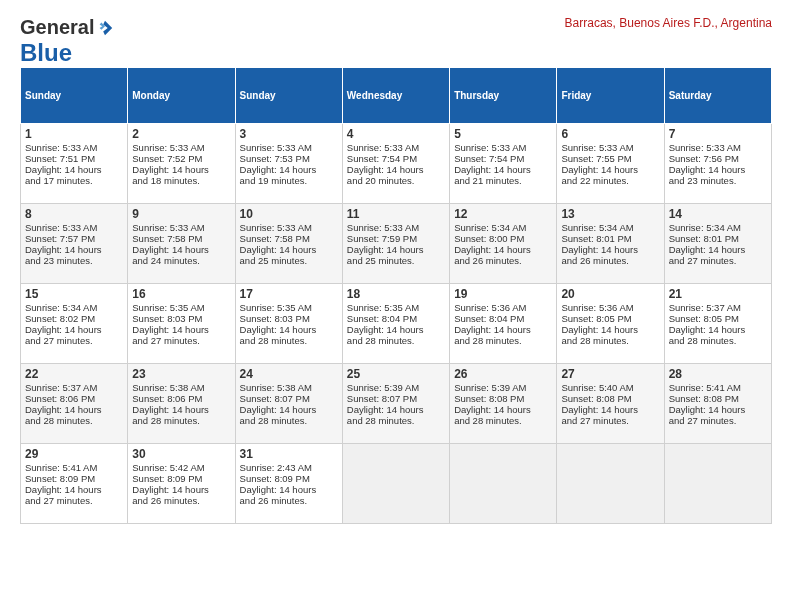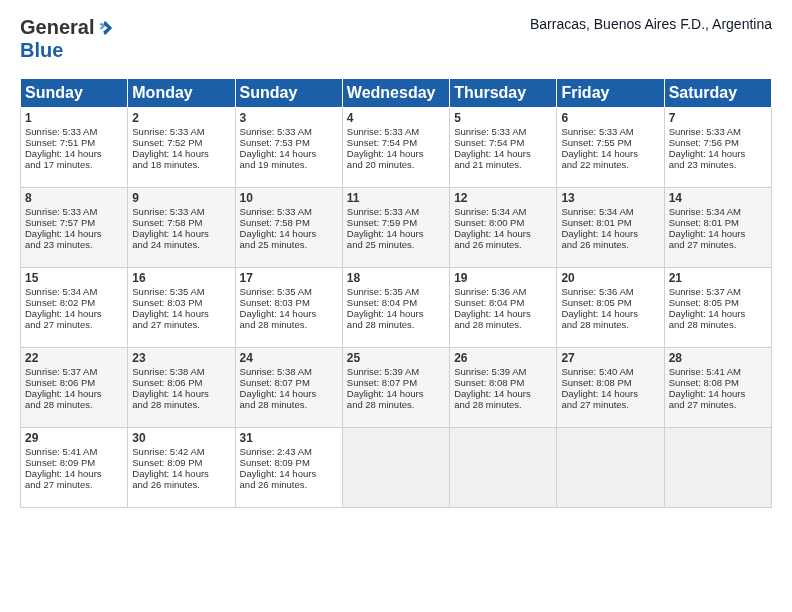--- a/index.html
+++ b/index.html
@@ -13,21 +13,21 @@
     .page {
       width: 792px;
       min-height: 612px;
       padding: 16px 20px 10px 20px;
       background: #fff;
     }
     .header {
       display: flex;
       justify-content: space-between;
       align-items: flex-start;
-      margin-bottom: 16px;
+      margin-bottom: 0;
     }
     .logo {
       display: flex;
       flex-direction: column;
       align-items: flex-start;
     }
     .logo-text {
       font-size: 20px;
       font-weight: bold;
       color: #333;
@@ -43,35 +43,35 @@
     }
     .title-block {
       text-align: right;
     }
     .month-title {
       font-size: 32px;
       font-weight: normal;
       color: #333;
     }
     .subtitle {
-      font-size: 14px;
-      color: #0f172a;
+      font-size: 12px;
+      color: #b91c1c;
       text-align: center;
     }
     .calendar {
       width: 100%;
       border-collapse: collapse;
       table-layout: fixed;
     }
     .calendar thead tr th {
       background: #1a5fa8;
       color: #fff;
-      font-size: 16px;
+      font-size: 10px;
       font-weight: bold;
-      padding: 5px 4px;
+      padding: 22px 4px;
       text-align: left;
       border: 1px solid #fff;
     }
     .calendar tbody tr td {
       vertical-align: top;
       border: 1px solid #d0d0d0;
       padding: 3px 4px;
       font-size: 9.5px;
       color: #333;
       height: 80px;
@@ -100,21 +100,21 @@
 <div class="page">
   <div class="header">
     <div class="logo">
       <div class="logo-text">
         <span class="logo-general">General</span>
         <svg class="logo-icon" viewBox="0 0 20 20">
           <polygon points="10,2 18,10 10,18 8,14 13,10 8,6" fill="#1a5fa8"></polygon>
           <polygon points="6,4 10,8 6,12 4,10 7,8 4,6" fill="#5a9fd4"></polygon>
         </svg>
       </div>
-      <span class="logo-blue" style="font-size:20px;font-weight:bold;color:#1a5fa8;margin-left:0;">Blue</span>
+      <span class="logo-blue" style="font-size:24px;font-weight:bold;color:#1a5fa8;margin-left:0;">Blue</span>
     </div>
     <div class="title-block">
       <div class="subtitle">Barracas, Buenos Aires F.D., Argentina</div>
     </div>
   </div>
 
   <table class="calendar">
     <thead>
       <tr id="weekday-header">
           <th>Sunday</th>

